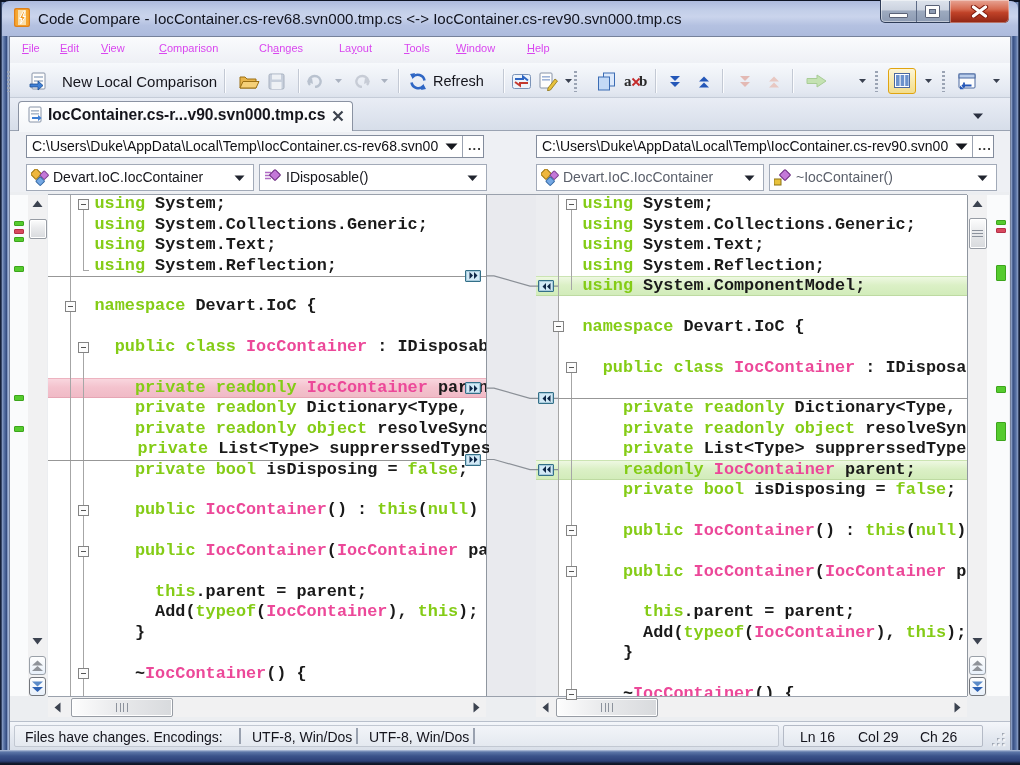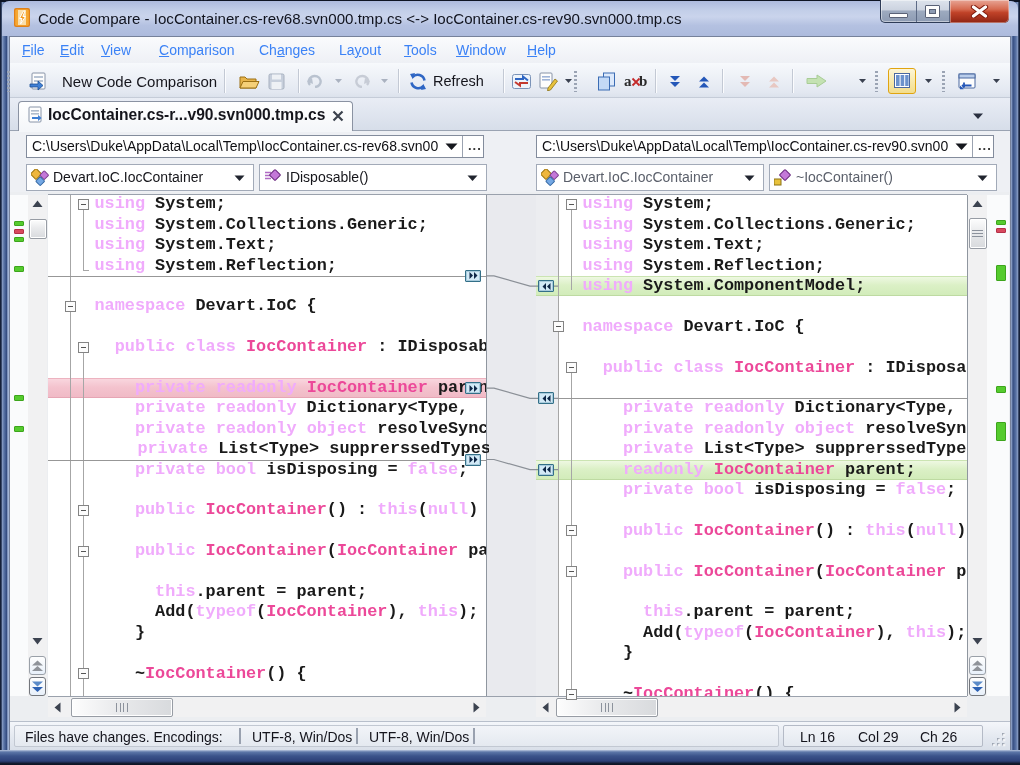--- a/index.html
+++ b/index.html
@@ -1,32 +1,32 @@
 <!DOCTYPE html>
 <html><head><meta charset="utf-8"><title>Code Compare</title><style>
 *{margin:0;padding:0;box-sizing:border-box}
 html,body{width:1020px;height:765px;overflow:hidden}
 body{font-family:"Liberation Sans",sans-serif;position:relative;background:#16203a}
 .a{position:absolute}
 .code{font-family:"Liberation Mono",monospace;font-size:16.83px;white-space:pre;color:#1a1a1a;font-weight:bold}
-.k{color:#f0abfc}
+.k{color:#84cc16}
 .t{color:#ec4899}
 .fold{width:11px;height:11px;background:#fcfcfc;border:1px solid #848484;z-index:6}
 .fold:before{content:"";position:absolute;left:2px;right:2px;top:4px;height:1px;background:#555}
 .vline{width:1px;background:#a6a6a6;z-index:3}
 .hrule{height:1px;background:#979797;z-index:4}
 .band{z-index:1}
 .bandg{background:linear-gradient(#eef8e2,#dbf0c6 45%,#d2ecba);border-top:1px solid #cbe4b2;border-bottom:1px solid #bedaa2}
 .bandp{background:linear-gradient(#f9d6de,#f4c3ce 45%,#f0bac6);border-top:1px solid #edb3c0;border-bottom:1px solid #e6a5b4}
 .cl{z-index:5;height:20.4px;line-height:20.4px}
 .btn{width:16px;height:12px;background:#d2e9f6;border:1px solid #336f88;border-radius:1px;z-index:8;box-shadow:0 0 0 1px #a8cbdc inset}
 .mapm{width:10px;height:5px;border-radius:1px;z-index:2}
 .g{background:#55cb2e;border:1px solid #3da51c}
 .r{background:#d8495e;border:1px solid #b53048}
-.menu{font-size:14px;color:#3b82f6}
+.menu{font-size:11px;color:#d946ef}
 .menu u{text-decoration:underline}
 .sep{width:1px;background:#c3c9d4;box-shadow:1px 0 0 #fbfcfe}
 .grip{width:3px;background-image:radial-gradient(circle at 1.5px 2px,#9ba4b4 1.2px,rgba(0,0,0,0) 1.3px);background-size:3px 4px}
 .sbtrack{background:#f1f1f2}
 .thumb{background:linear-gradient(90deg,#fdfdfd,#e9eaec 45%,#d8dadd);border:1px solid #979ca4;border-radius:2px;box-shadow:0 0 0 1px #fff inset}
 .thumbh{background:linear-gradient(#fdfdfd,#e9eaec 45%,#d8dadd);border:1px solid #979ca4;border-radius:2px;box-shadow:0 0 0 1px #fff inset}
 .navb{width:17px;height:19px;background:linear-gradient(#fefefe,#e8f0fa);border:1px solid #7096b8;border-radius:3px;z-index:3}
 .stxt{font-size:14px;color:#14141c}
 </style></head><body>
 <div class="a" style="left:0;top:0;width:1020px;height:765px;background:linear-gradient(90deg,#121a2e 0,#121a2e 1px,#7f93bd 2px,#47608f 4px,#334a7e 7px,#9db0d2 8px,#9db0d2 9px),#334a7e"></div>
@@ -65,21 +65,21 @@
 <div class="a menu" style="left:456px;top:42px"><u>W</u>indow</div>
 <div class="a menu" style="left:527px;top:42px"><u>H</u>elp</div>
 <div class="a" style="left:10px;top:63px;width:1000px;height:35px;background:linear-gradient(#f7f9fc,#e3e8f1 85%,#dce2ec);border-bottom:1px solid #c5ccd8"></div>
 <div class="a grip" style="left:7px;top:70px;height:22px"></div>
 <svg class="a" style="left:29px;top:72px" width="20" height="19">
     <rect x="3" y="1" width="13" height="16" rx="1" fill="#fdfdfd" stroke="#8894a8"></rect>
     <rect x="5" y="4" width="9" height="2" fill="#b8c4d4"></rect>
     <rect x="5" y="8" width="9" height="2" fill="#b8c4d4"></rect>
     <path d="M1 12 L9 12 L9 9 L14 13.5 L9 18 L9 15 L1 15 Z" fill="#3f7fd4" stroke="#1c4f94" stroke-width="0.8"></path>
   </svg>
-<div class="a" style="left:62px;top:73px;font-size:15px;color:#15151c">New Code Comparison</div>
+<div class="a" style="left:62px;top:73px;font-size:15px;color:#15151c">New Local Comparison</div>
 <div class="a sep" style="left:224px;top:69px;height:24px"></div>
 <svg class="a" style="left:239px;top:73px" width="21" height="17">
     <path d="M1 4 L1 15 L17 15 L17 6 L8 6 L6 4 Z" fill="#e8b54c" stroke="#9c7014"></path>
     <path d="M1 15 L4 8.5 L20 8.5 L17 15 Z" fill="#f6d078" stroke="#9c7014"></path>
   </svg>
 <svg class="a" style="left:268px;top:73px" width="18" height="17">
     <rect x="1" y="1" width="15" height="15" rx="1.5" fill="#c7cfdc" stroke="#a7b0bf"></rect>
     <rect x="4" y="1.5" width="9" height="5" fill="#eef1f5"></rect>
     <rect x="3.5" y="9" width="10" height="7" fill="#eef1f5"></rect>
   </svg>

